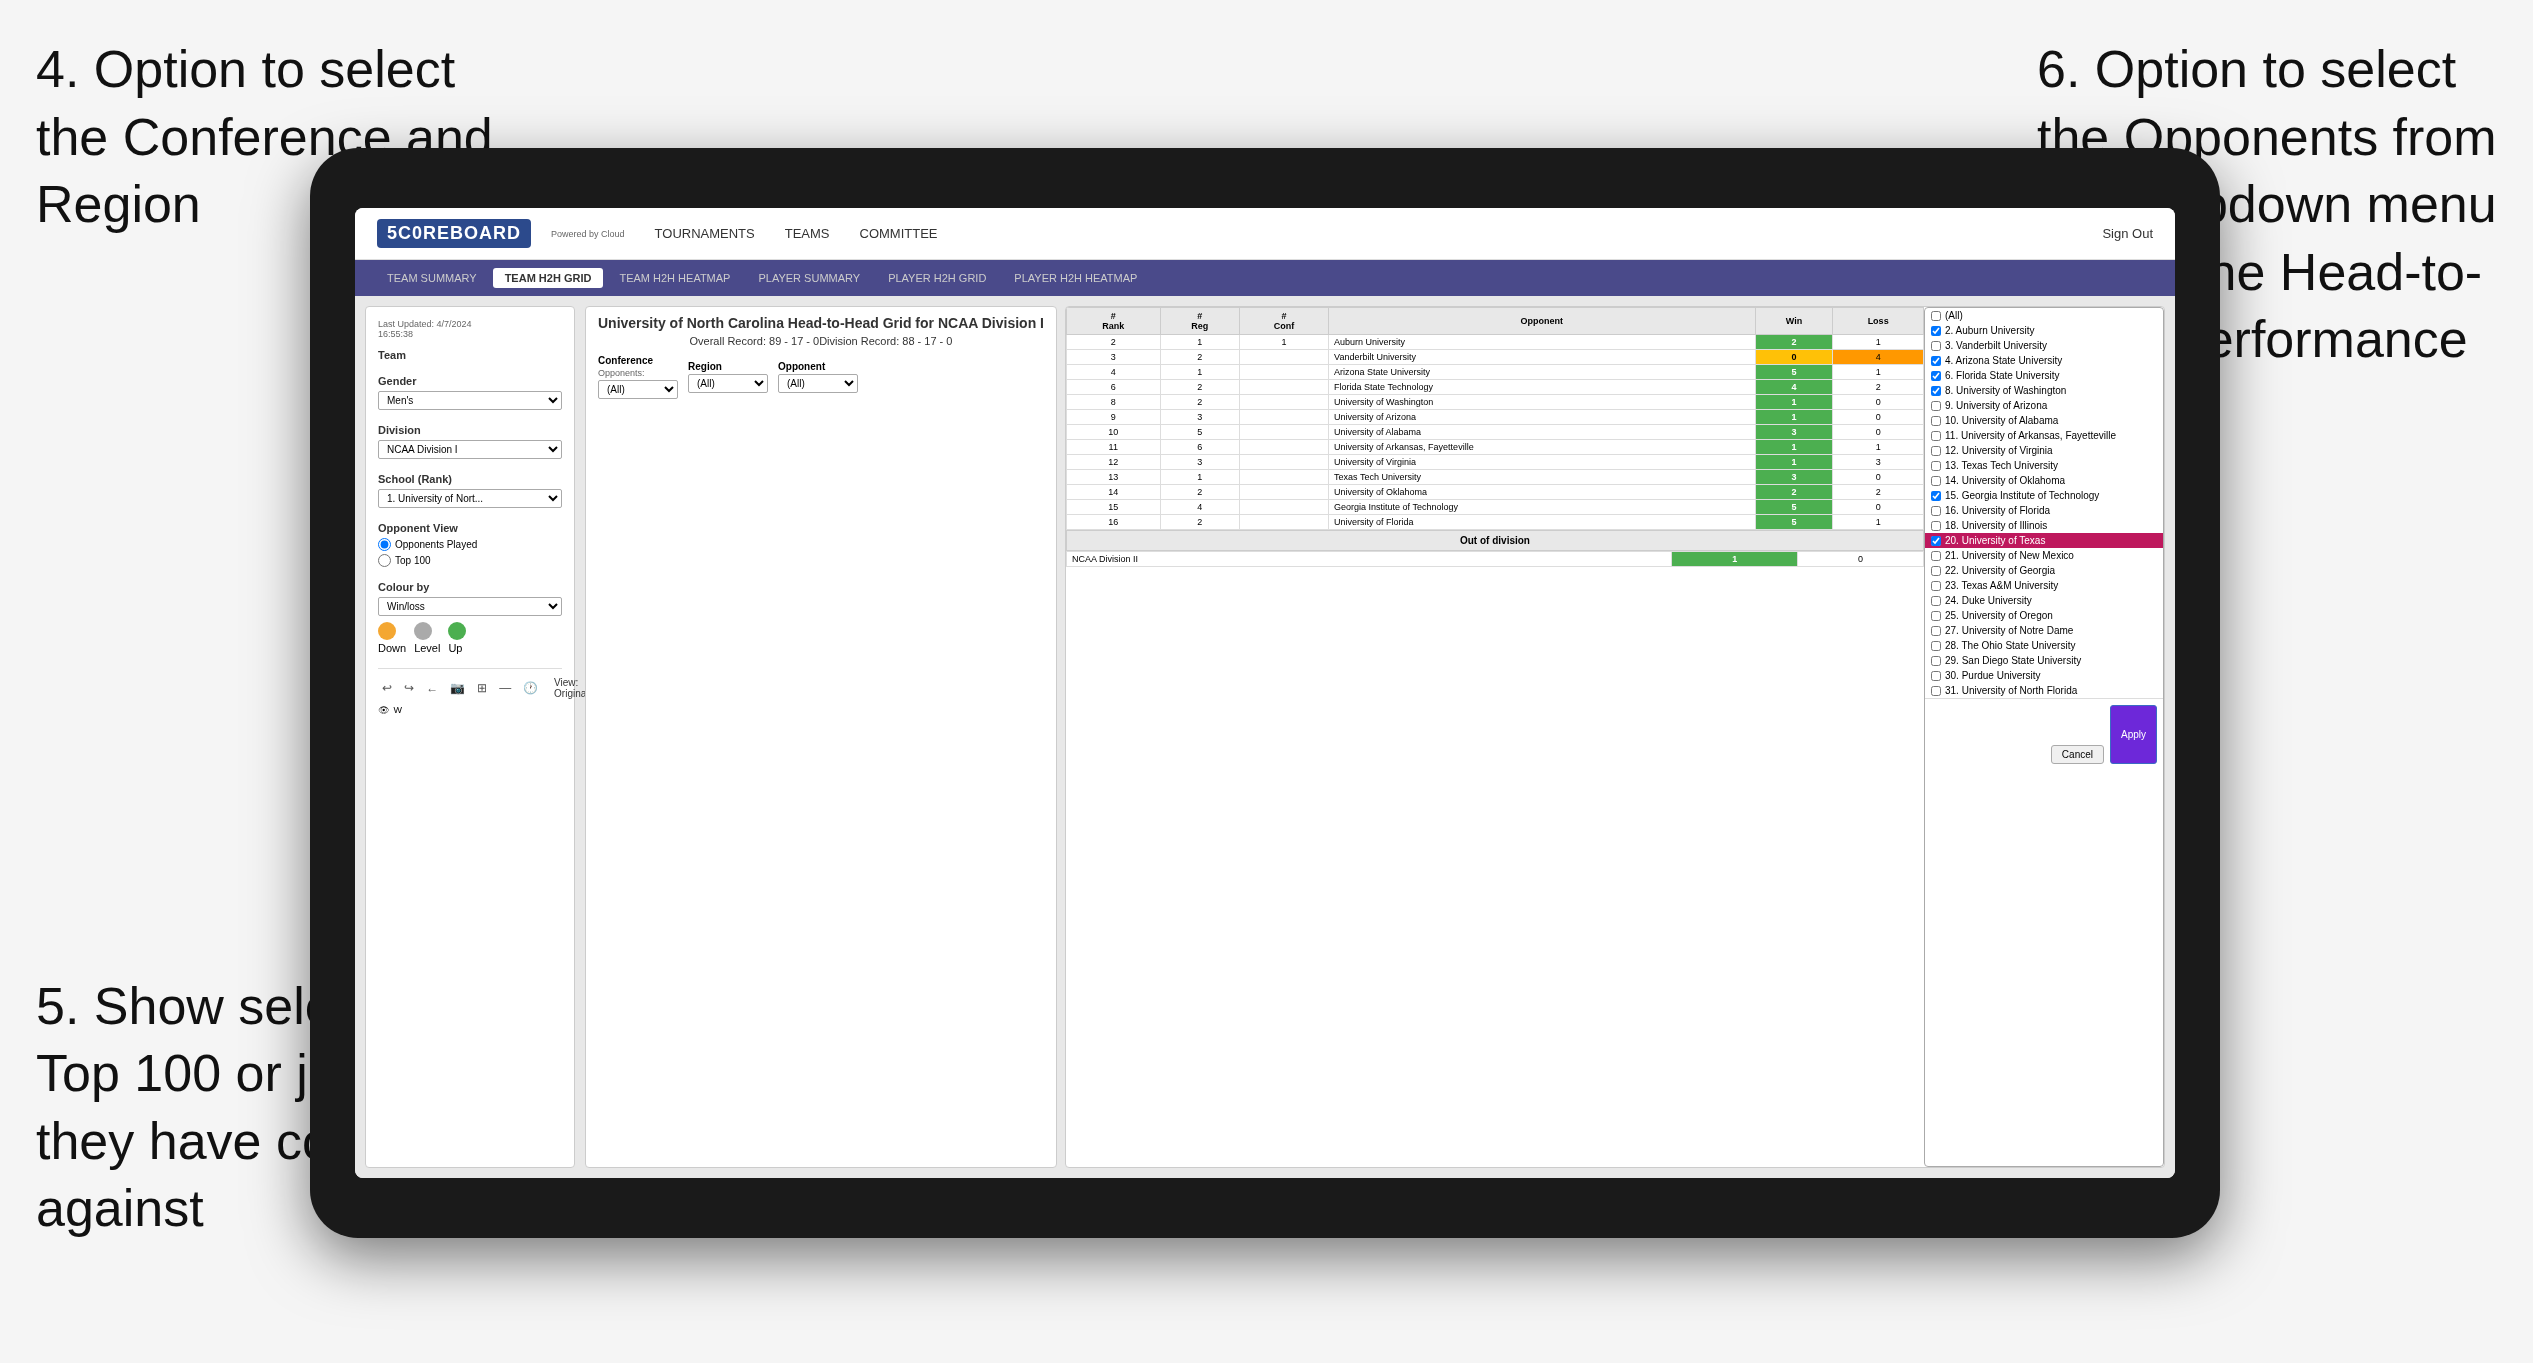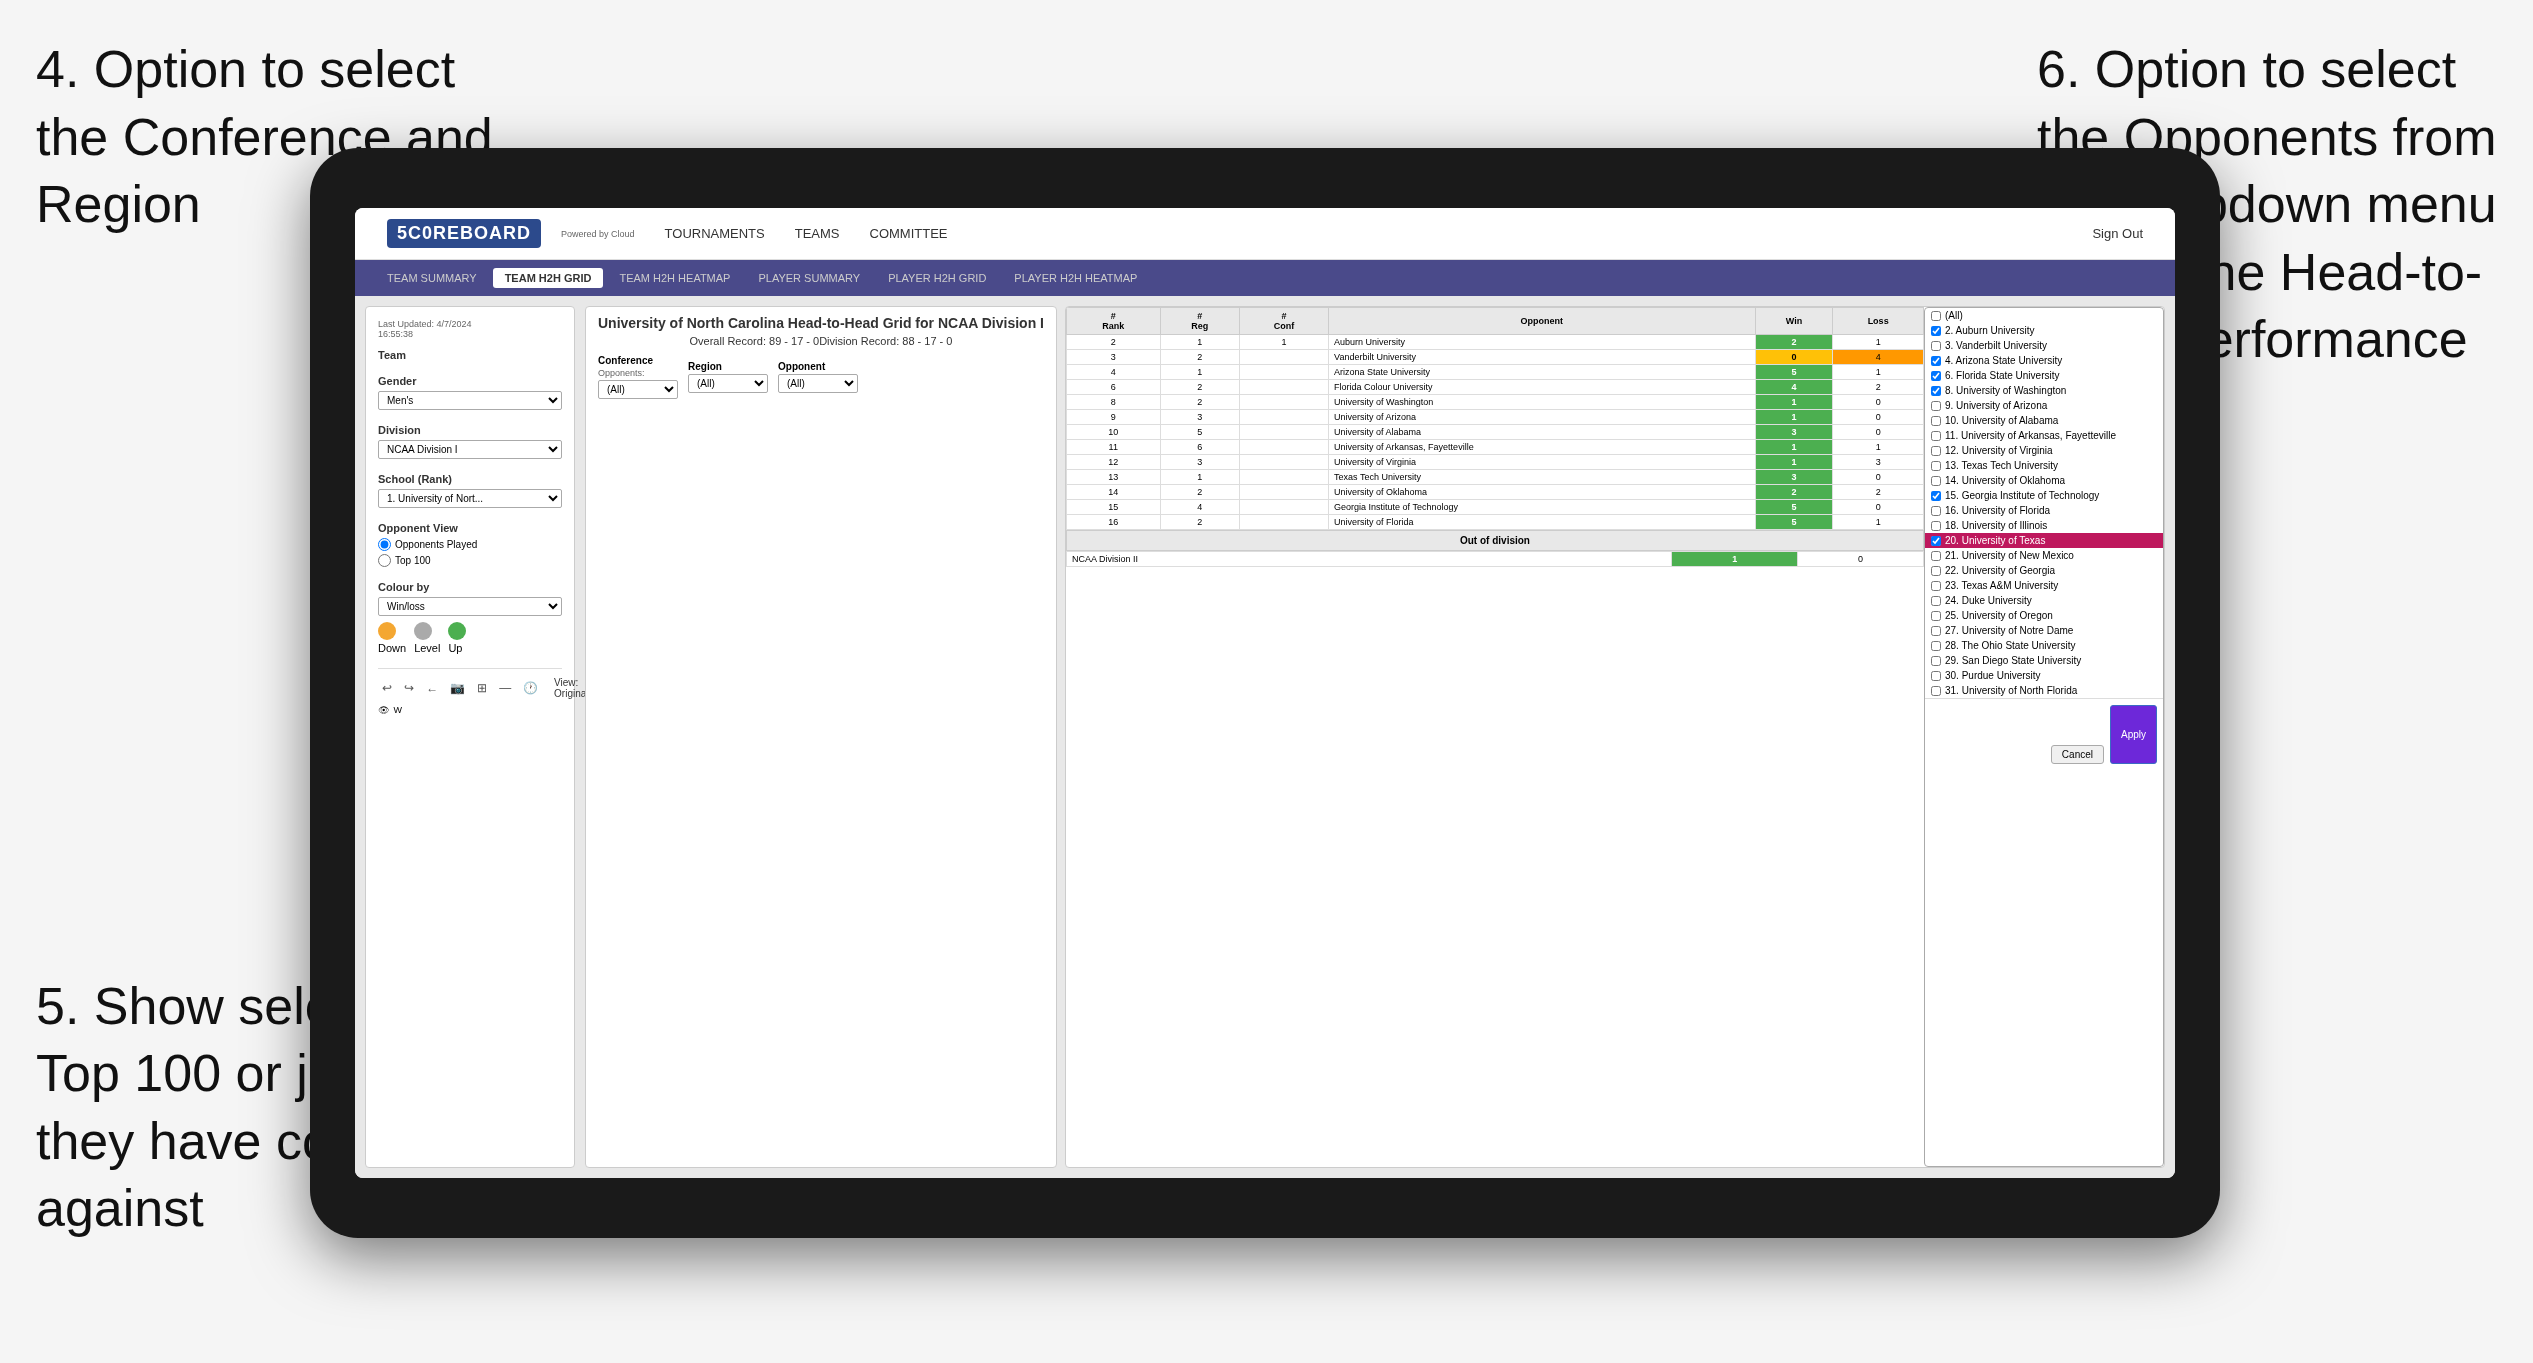--- a/index.html
+++ b/index.html
@@ -63,21 +63,21 @@
       display: flex;
       flex-direction: column;
     }
 
     
     .nav-bar {
       background: #fff;
       border-bottom: 1px solid #ddd;
       display: flex;
       align-items: center;
-      padding: 0 32px;
+      padding: 0 22px;
       height: 52px;
       flex-shrink: 0;
     }
 
     .logo {
       background: #2c4a8c;
       color: #fff;
       font-size: 18px;
       font-weight: bold;
       padding: 4px 10px;
@@ -623,21 +623,21 @@
       <td class="num">1</td>
       <td class="num"></td>
       <td>Arizona State University</td>
       <td class="win">5</td>
       <td class="loss">1</td>
     </tr>
                   <tr>
       <td class="rank">6</td>
       <td class="num">2</td>
       <td class="num"></td>
-      <td>Florida Colour University</td>
+      <td>Florida State Technology</td>
       <td class="win">4</td>
       <td class="loss">2</td>
     </tr>
                   <tr>
       <td class="rank">8</td>
       <td class="num">2</td>
       <td class="num"></td>
       <td>University of Washington</td>
       <td class="win">1</td>
       <td class="loss">0</td>

